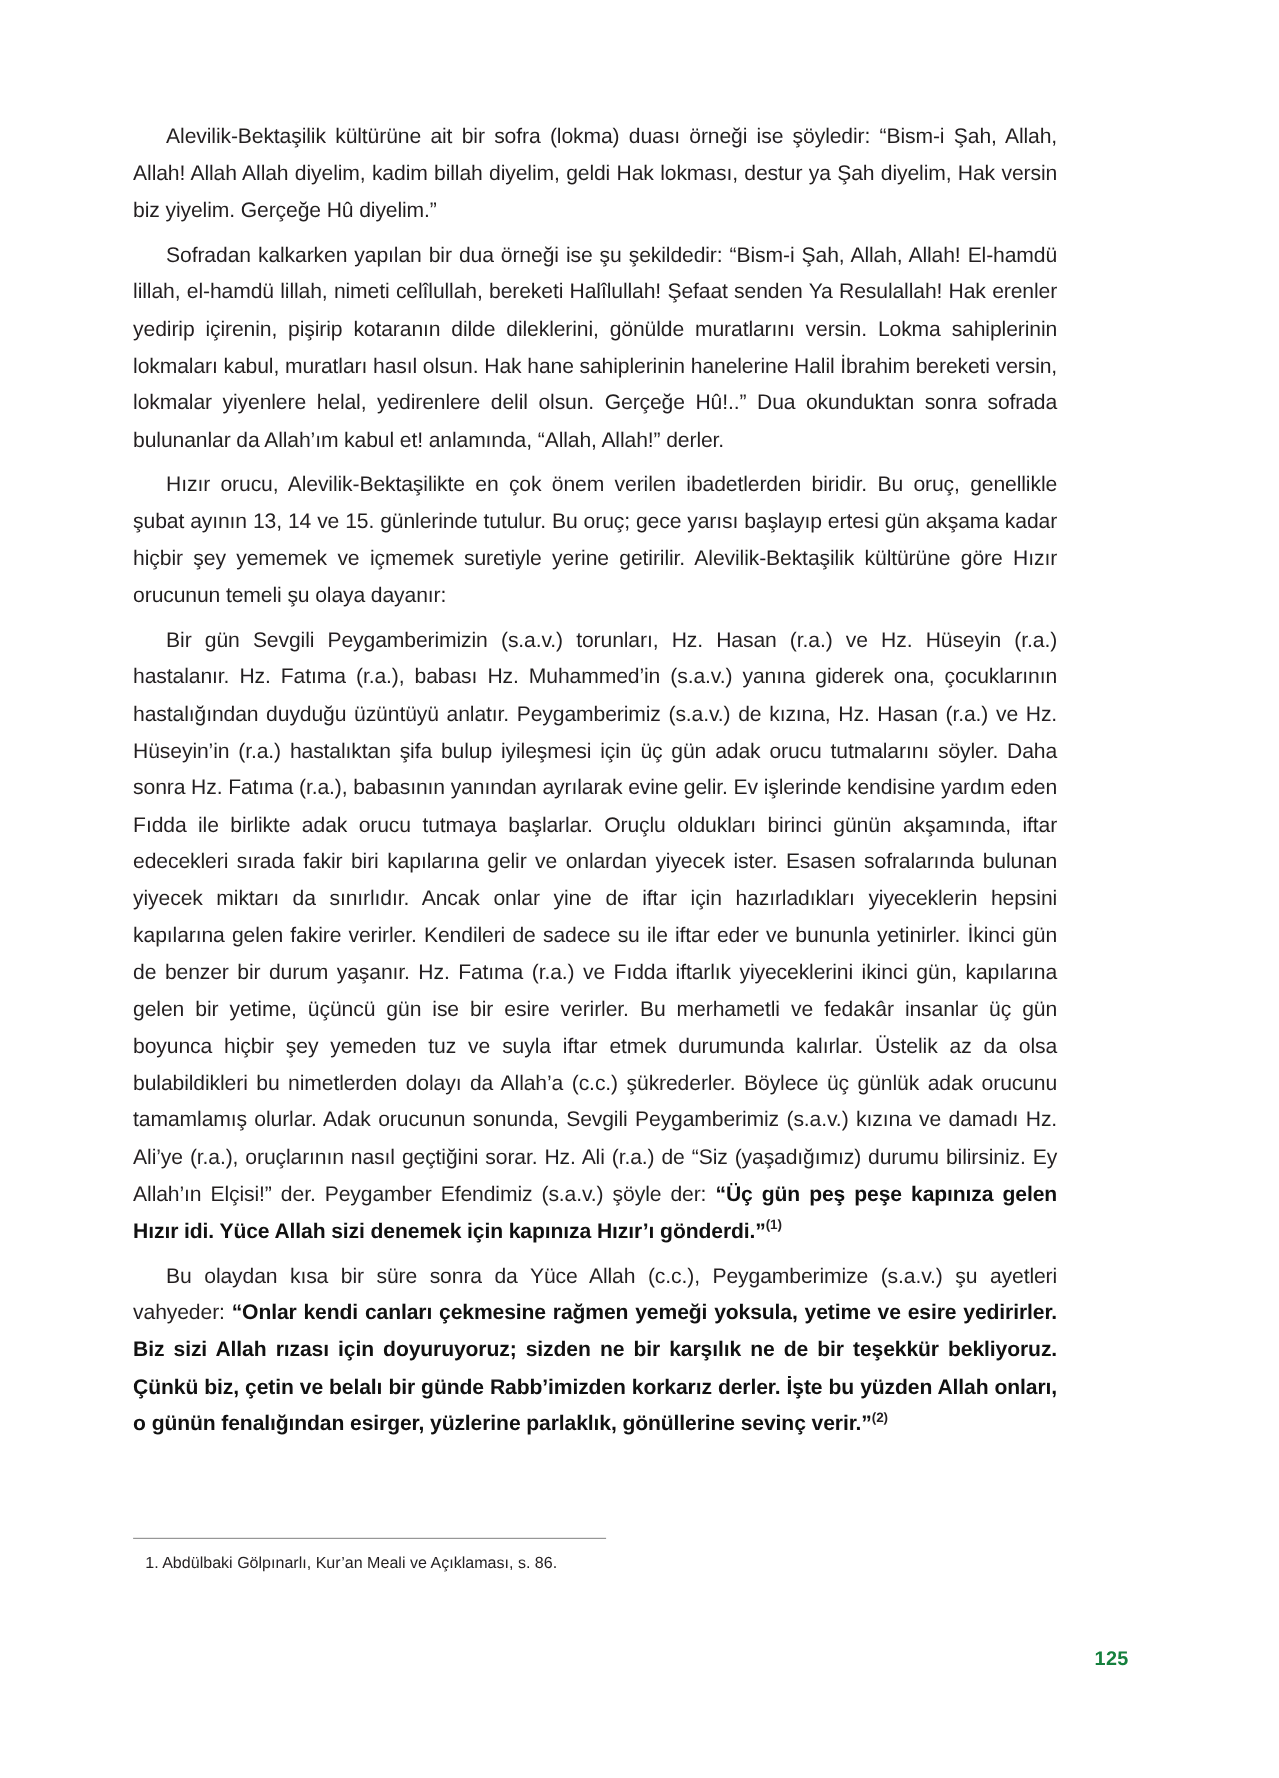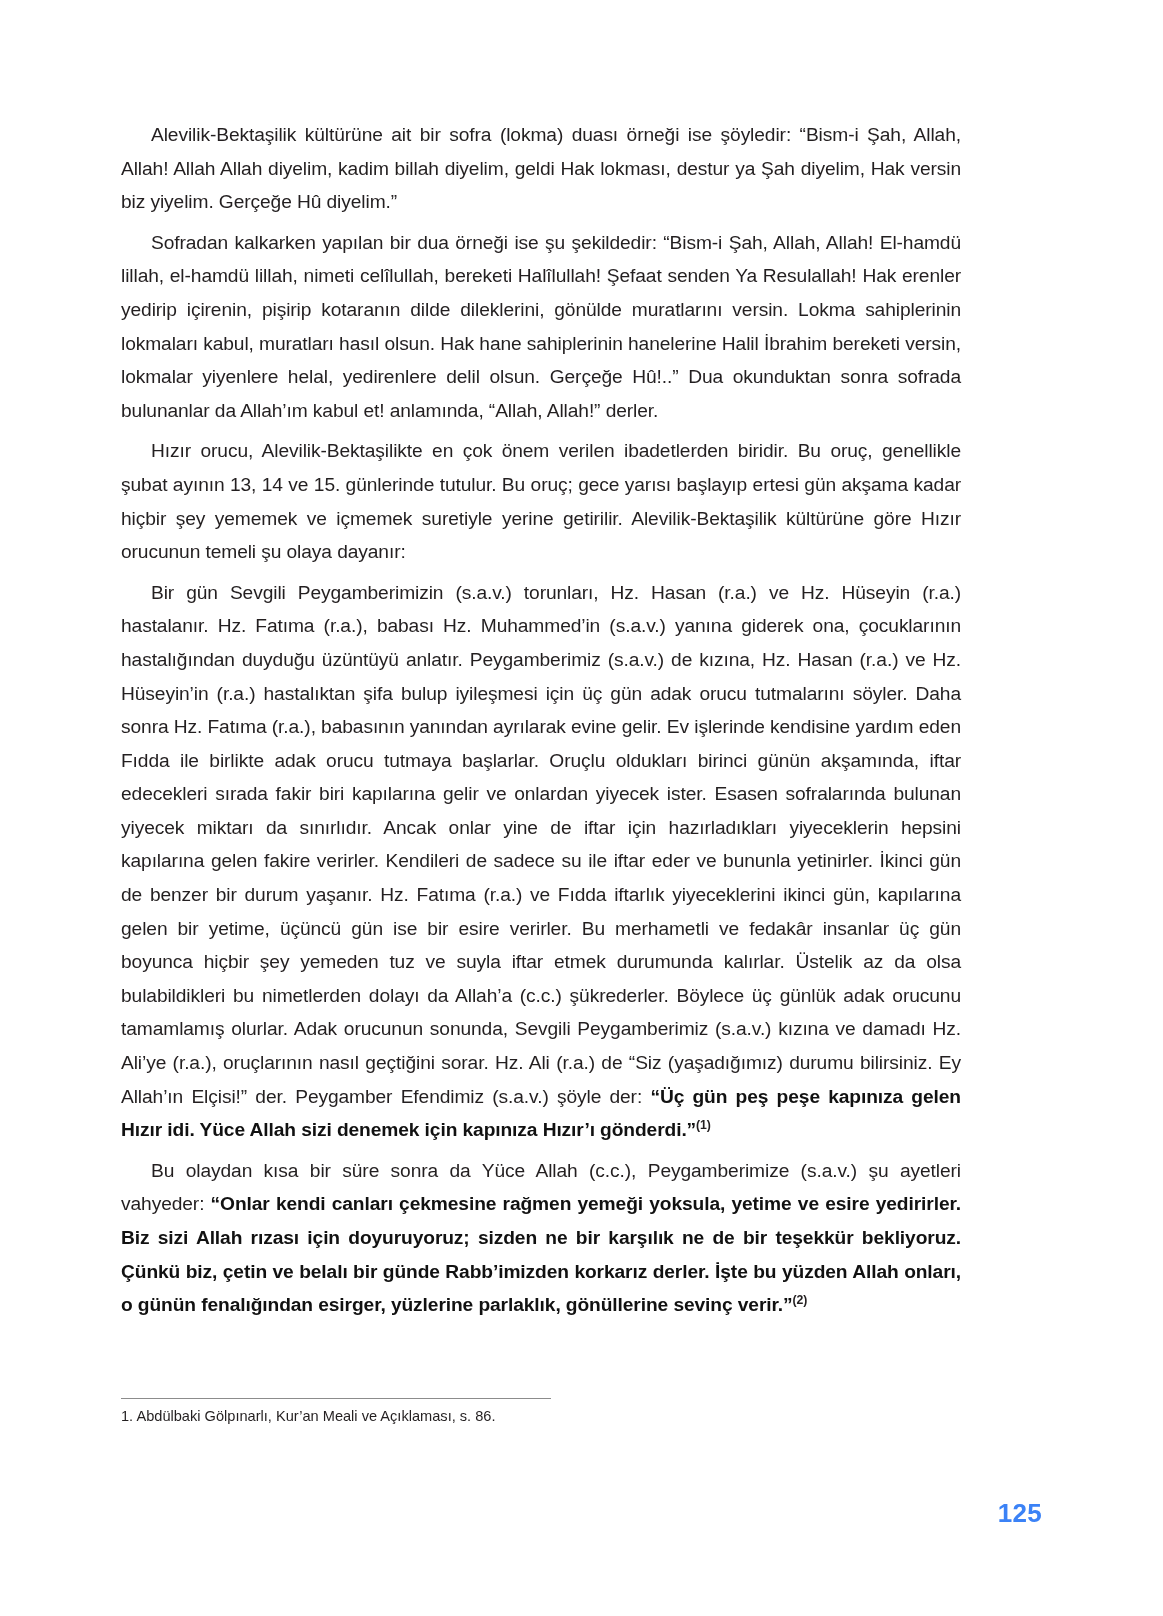--- a/index.html
+++ b/index.html
@@ -14,21 +14,21 @@
     height: 1616px;
     background: #ffffff;
     margin: 0 auto;
     overflow: hidden;
     font-family: "Liberation Sans", "DejaVu Sans", sans-serif;
     color: #1a1a1a;
   }
   .content {
     position: absolute;
     left: 121px;
-    top: 118px;
+    top: 108px;
     width: 840px;
   }
   p.body-par {
     margin: 0 0 0 0;
     text-indent: 30px;
     text-align: justify;
     font-size: 19.2px;
     line-height: 33.6px;
     color: #231f20;
     letter-spacing: -0.1px;
@@ -68,30 +68,30 @@
     border-top: 1px solid #8c8c8c;
     margin: 0 0 6px 0;
     width: 430px;
     height: 0;
   }
   .footnote-item {
     font-family: "Liberation Sans", "DejaVu Sans", sans-serif;
     font-size: 14.6px;
     line-height: 22px;
     color: #231f20;
-    margin: 0;
+    margin: 11px;
     white-space: nowrap;
   }
   .page-number {
     position: absolute;
-    right: 121px;
+    right: 137px;
     top: 1498px;
-    font-size: 26px;
+    font-size: 18px;
     font-weight: 700;
-    color: #3b82f6;
+    color: #15803d;
     letter-spacing: 0.3px;
   }
 </style>
 </head>
 <body>
 
 <div class="page">
 
   <div class="content">
 

